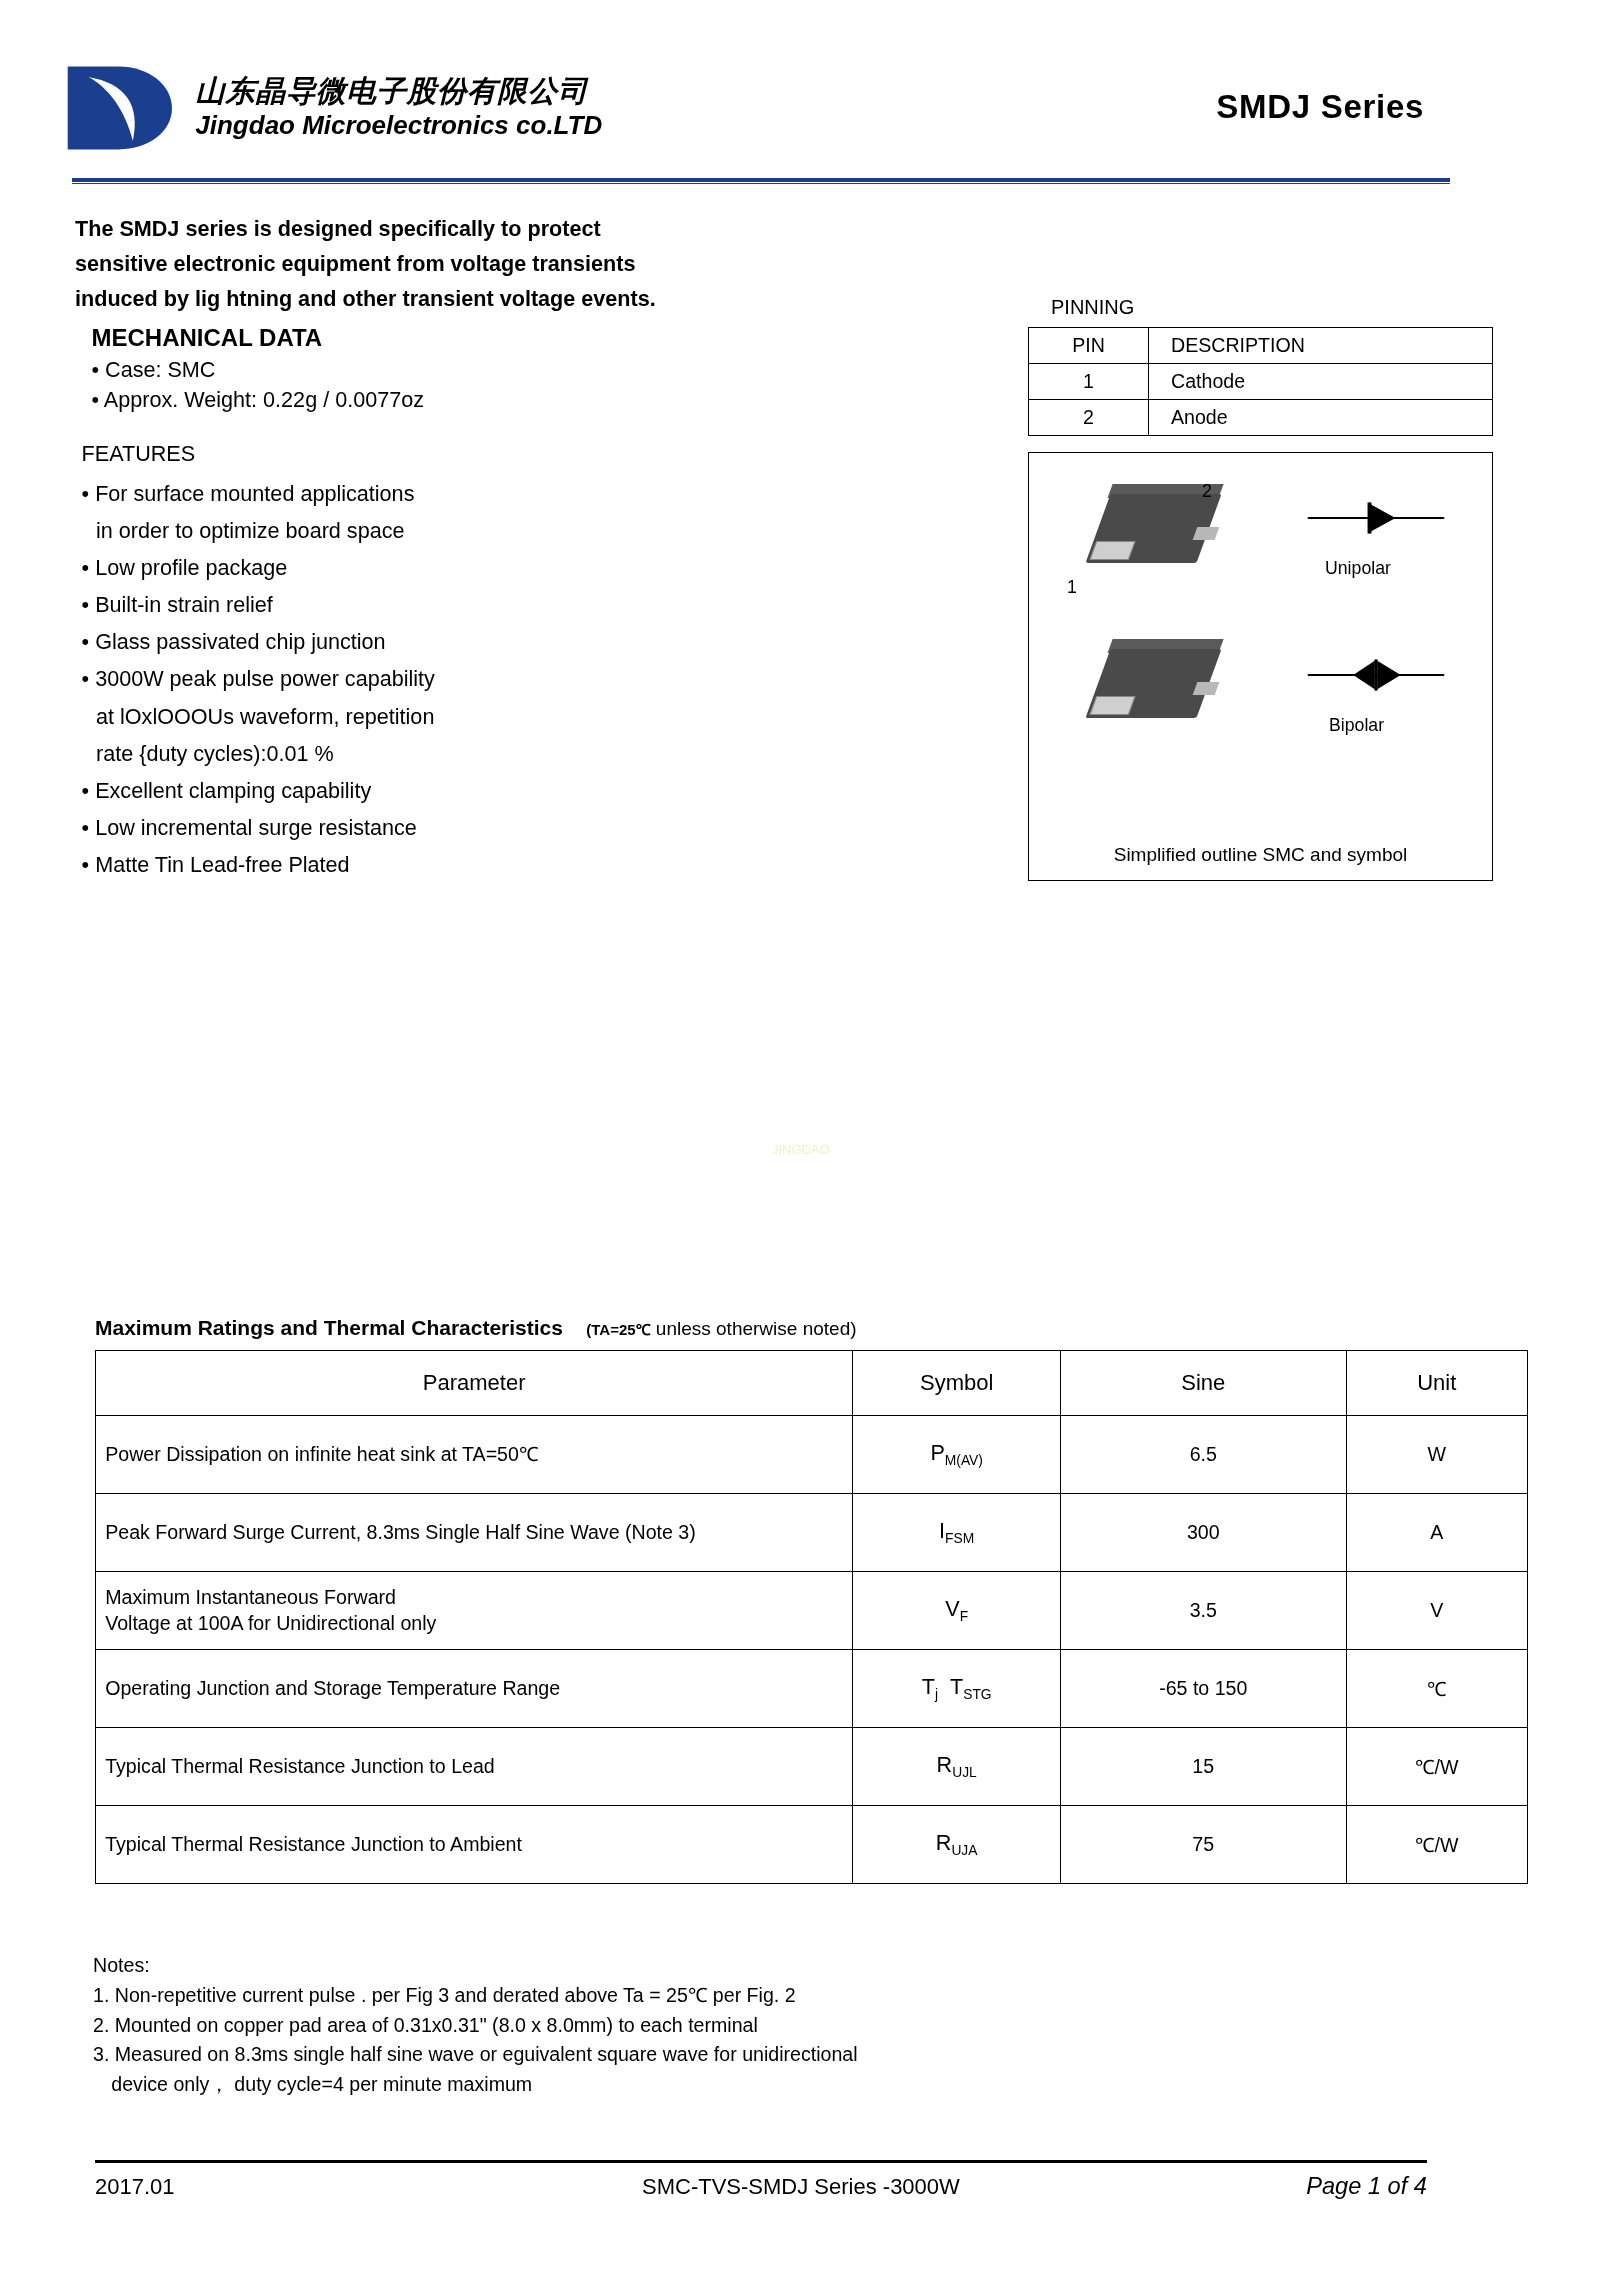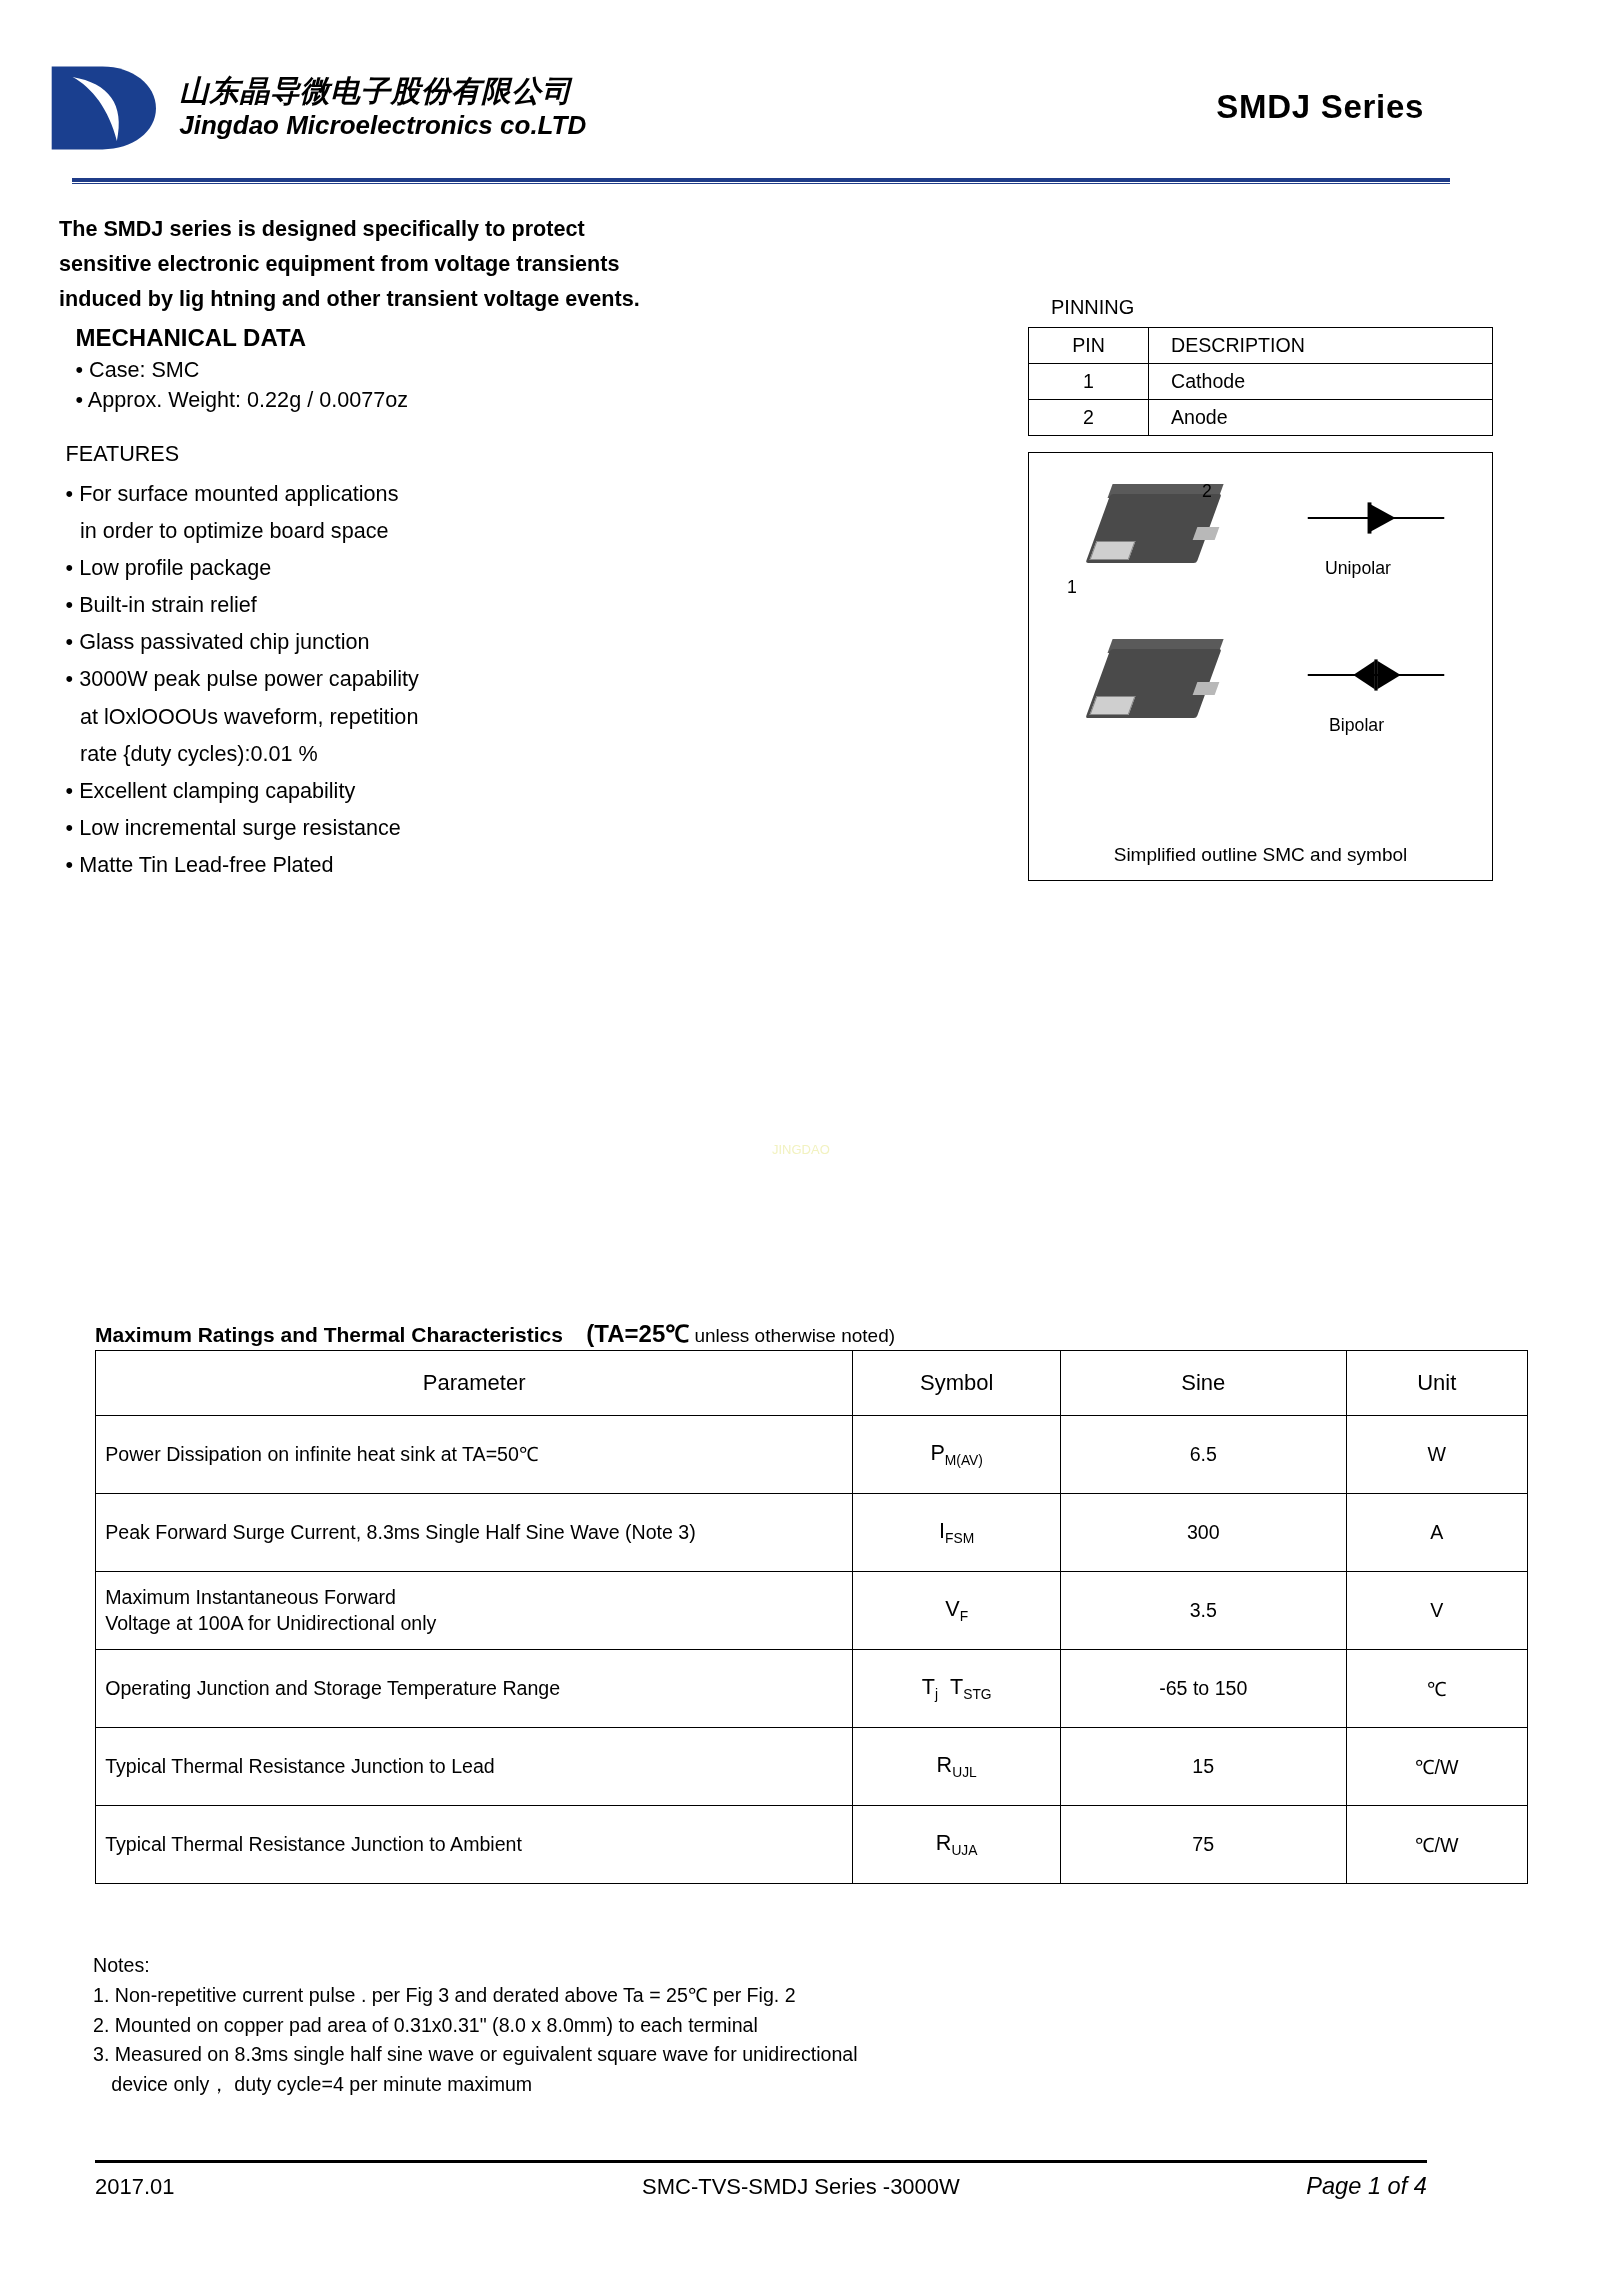--- a/index.html
+++ b/index.html
@@ -13,21 +13,21 @@
     font-family: "Liberation Sans", sans-serif;
     color: #000;
     position: relative;
     overflow: hidden;
   }
   .page {
     position: relative;
     width: 1522px;
     height: 2295px;
     box-sizing: border-box;
-    padding: 0 46px;
+    padding: 0 62px;
   }
 
   
   .header {
     position: relative;
     height: 137px;
     display: flex;
     align-items: center;
     padding-top: 39px;
   }
@@ -220,21 +220,21 @@
     top: 1316px;
     font-size: 21px;
     font-weight: bold;
   }
   .ratings-title .note {
     font-weight: normal;
     font-size: 19px;
   }
   .ratings-title .bold-note {
     font-weight: bold;
-    font-size: 24px;
+    font-size: 15px;
     text-align: right;
   }
 
   table.ratings {
     position: absolute;
     left: 95px;
     top: 1350px;
     width: 1433px;
     border-collapse: collapse;
     font-size: 19.6px;

